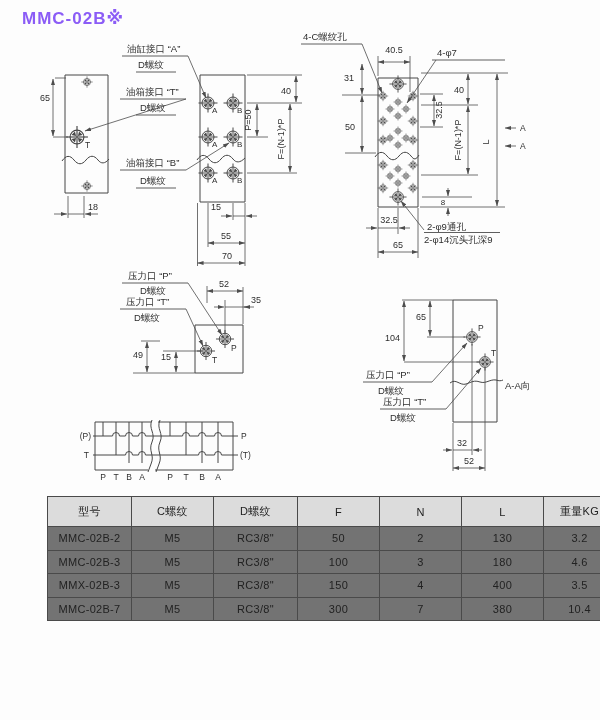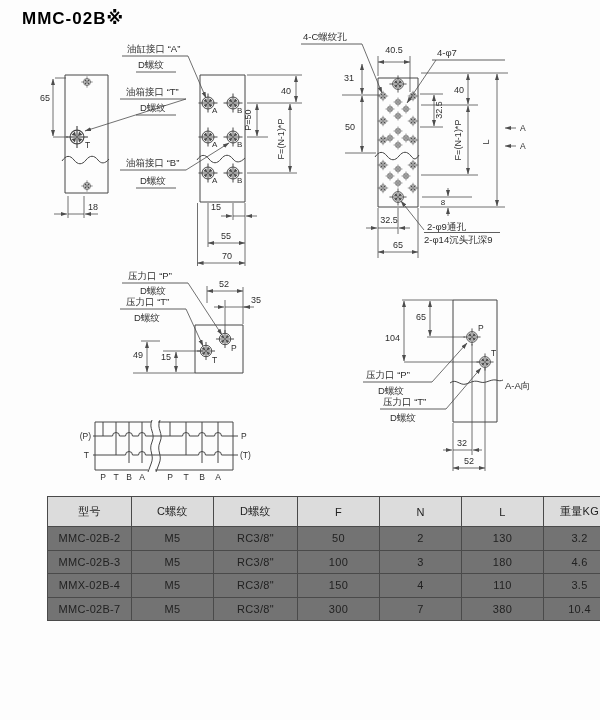--- a/index.html
+++ b/index.html
@@ -1,19 +1,19 @@
 <!DOCTYPE html>
 <html><head>
 <meta charset="utf-8">
 <style>
   html,body{margin:0;padding:0;}
   body{width:600px;height:720px;background:#fdfdfd;position:relative;overflow:hidden;
        font-family:"Liberation Sans","DejaVu Sans",sans-serif;}
   .page-title{position:absolute;left:22px;top:8px;font-size:17px;font-weight:bold;
-       color:#000000;letter-spacing:1px;}
+       color:#8b5cf6;letter-spacing:1px;}
   svg{position:absolute;left:0;top:0;}
   .ln{stroke:#474747;stroke-width:1;fill:none;}
   .dm{stroke:#4d4d4d;stroke-width:0.8;fill:none;}
   .ul{stroke:#4d4d4d;stroke-width:0.9;fill:none;}
   text{fill:#2e2e2e;stroke:none;font-size:9px;}
   .cj{font-size:9.5px;}
   .sm{font-size:8px;}
   .md{font-size:8.5px;}
   .am{text-anchor:middle;}
   .ae{text-anchor:end;}
@@ -346,26 +346,26 @@
       <tr>
         <td>MMC-02B-3</td>
         <td>M5</td>
         <td>RC3/8"</td>
         <td>100</td>
         <td>3</td>
         <td>180</td>
         <td>4.6</td>
       </tr>
       <tr>
-        <td>MMX-02B-4</td>
+        <td>MMX-02B-3</td>
         <td>M5</td>
         <td>RC3/8"</td>
         <td>150</td>
         <td>4</td>
-        <td>110</td>
+        <td>400</td>
         <td>3.5</td>
       </tr>
       <tr>
         <td>MMC-02B-7</td>
         <td>M5</td>
         <td>RC3/8"</td>
         <td>300</td>
         <td>7</td>
         <td>380</td>
         <td>10.4</td>

